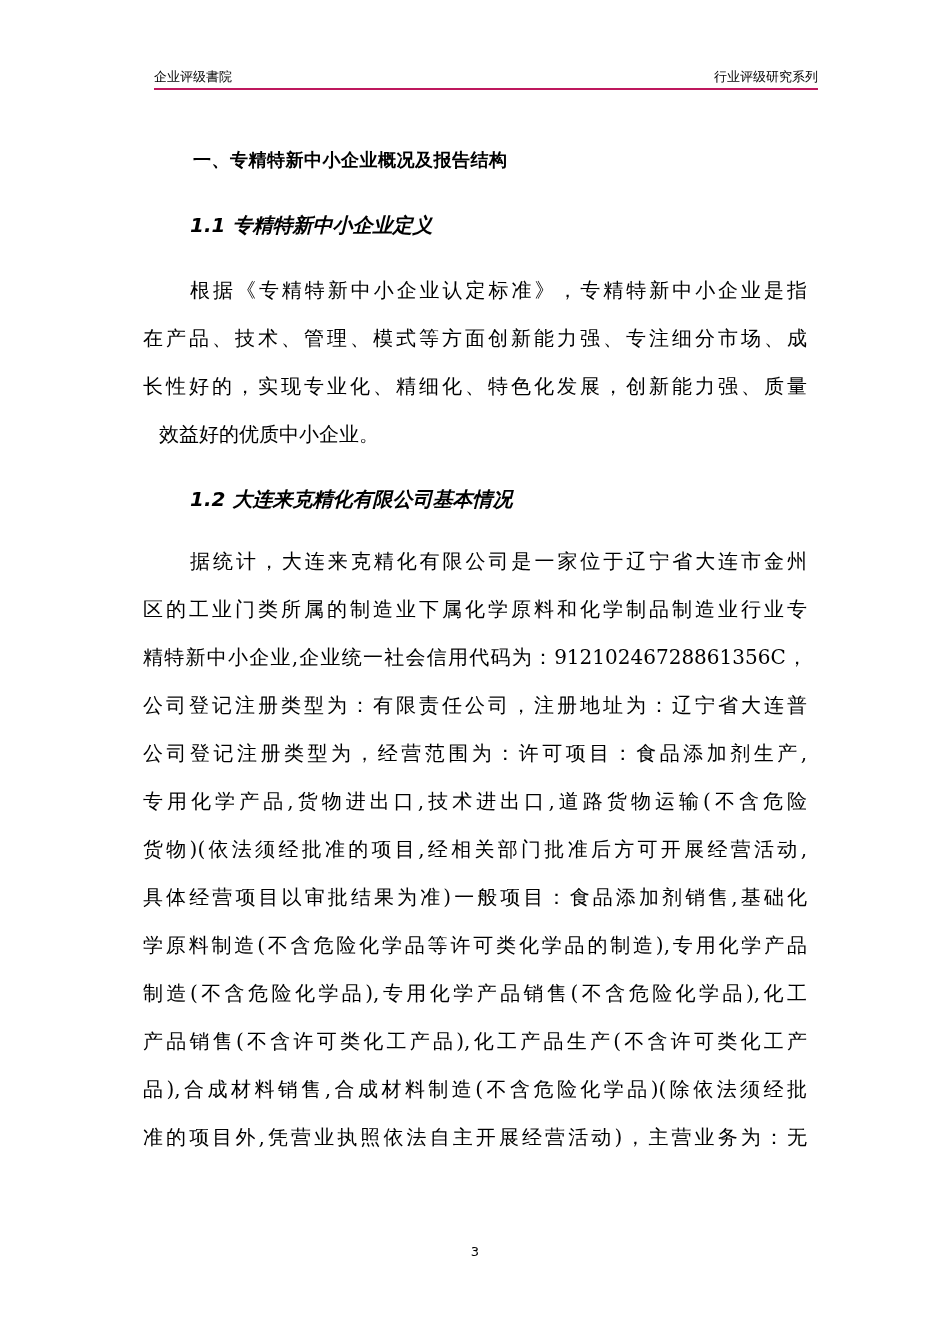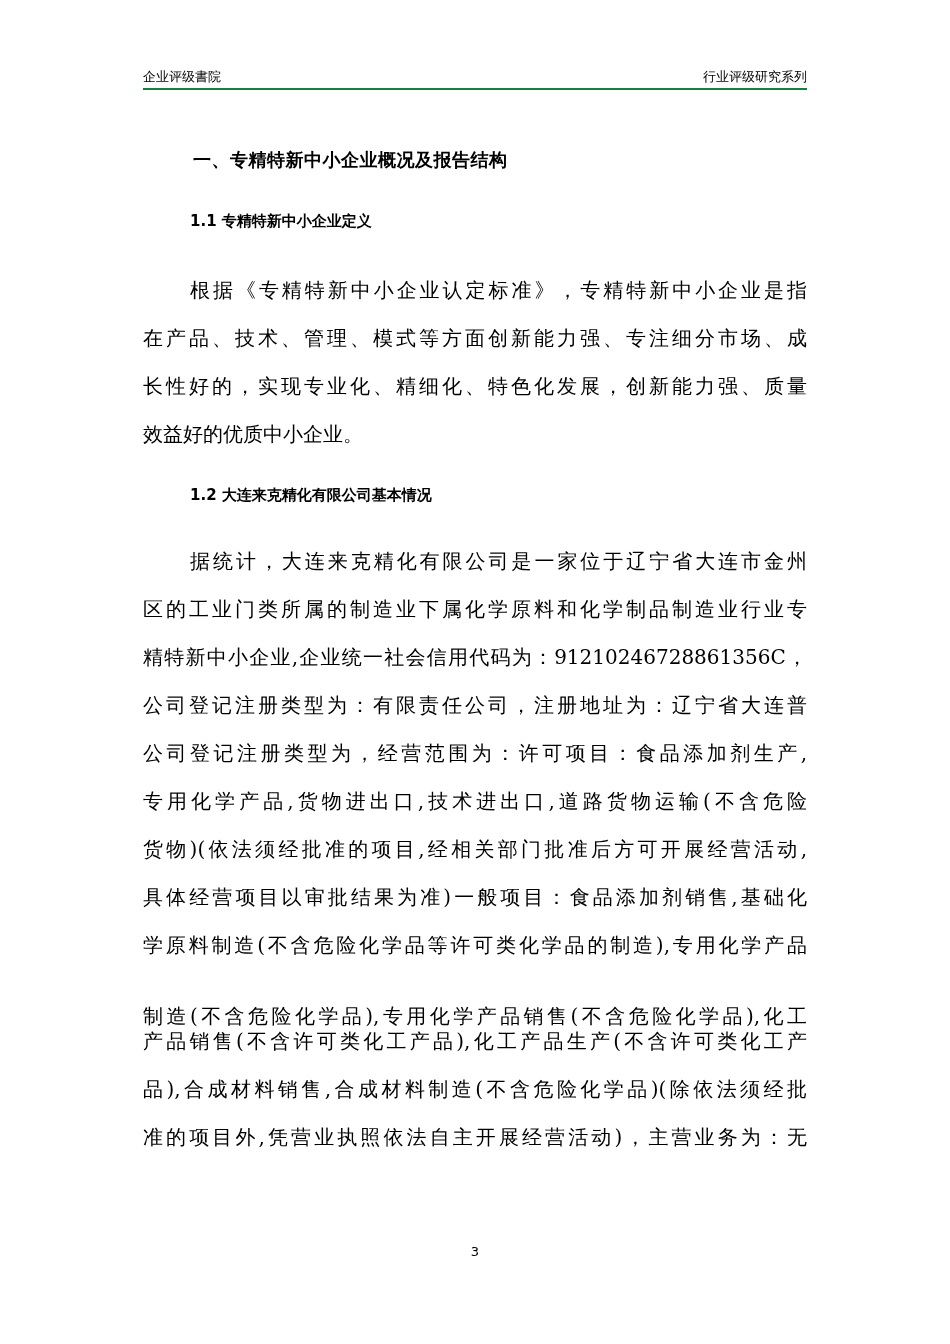--- a/index.html
+++ b/index.html
@@ -10,65 +10,66 @@
     body {
       width: 950px;
       height: 1344px;
       position: relative;
       overflow: hidden;
       font-family: "DejaVu Serif", "Liberation Serif", serif;
       color: #000000;
     }
     .page-header {
       position: absolute;
-      left: 143px;
+      left: 154px;
       top: 68px;
       width: 664px;
       height: 20px;
-      border-bottom: 2px solid #15803d;
+      border-bottom: 2px solid #be185d;
       font-family: "DejaVu Sans", "Liberation Sans", sans-serif;
       font-size: 13px;
       line-height: 18px;
     }
     .page-header .left { position: absolute; left: 0; top: 0; }
     .page-header .right { position: absolute; right: 0; top: 0; text-align: center; }
 
     .chapter-title {
       position: absolute;
       left: 193px;
       top: 148px;
       font-size: 18px;
       font-weight: bold;
       font-family: "DejaVu Sans", "Liberation Sans", sans-serif;
       letter-spacing: 0.5px;
       white-space: nowrap;
     }
     .section-title {
       position: absolute;
       left: 190px;
-      font-size: 15px;
+      font-size: 20px;
       font-weight: bold;
       font-family: "DejaVu Sans", "Liberation Sans", sans-serif;
       white-space: nowrap;
+      font-style: italic;
     }
     .section-title.s1 { top: 212px; }
     .section-title.s2 { top: 486px; }
 
     .para-line {
       position: absolute;
       left: 143px;
       width: 664px;
       font-size: 20px;
       line-height: 24px;
       white-space: nowrap;
       text-align: justify;
       text-align-last: justify;
     }
     .para-line.first { left: 190px; width: 617px; }
-    .para-line.last { text-align-last: left; }
+    .para-line.last { text-align-last: left; margin-left: 16px; }
 
     .page-number {
       position: absolute;
       left: 0;
       width: 950px;
       top: 1244px;
       text-align: center;
       font-family: "DejaVu Sans", "Liberation Sans", sans-serif;
       font-size: 13px;
     }
@@ -97,19 +98,19 @@
 <div>
   <div class="para-line first" style="top:549px">据统计，大连来克精化有限公司是一家位于辽宁省大连市金州</div>
   <div class="para-line" style="top:597px">区的工业门类所属的制造业下属化学原料和化学制品制造业行业专</div>
   <div class="para-line" style="top:645px">精特新中小企业,企业统一社会信用代码为：91210246728861356C，</div>
   <div class="para-line" style="top:693px">公司登记注册类型为：有限责任公司，注册地址为：辽宁省大连普</div>
   <div class="para-line" style="top:741px">公司登记注册类型为，经营范围为：许可项目：食品添加剂生产,</div>
   <div class="para-line" style="top:789px">专用化学产品,货物进出口,技术进出口,道路货物运输(不含危险</div>
   <div class="para-line" style="top:837px">货物)(依法须经批准的项目,经相关部门批准后方可开展经营活动,</div>
   <div class="para-line" style="top:885px">具体经营项目以审批结果为准)一般项目：食品添加剂销售,基础化</div>
   <div class="para-line" style="top:933px">学原料制造(不含危险化学品等许可类化学品的制造),专用化学产品</div>
-  <div class="para-line" style="top:1004px">制造(不含危险化学品),专用化学产品销售(不含危险化学品),化工</div>
+  <div class="para-line" style="top:981px">制造(不含危险化学品),专用化学产品销售(不含危险化学品),化工</div>
   <div class="para-line" style="top:1029px">产品销售(不含许可类化工产品),化工产品生产(不含许可类化工产</div>
   <div class="para-line" style="top:1077px">品),合成材料销售,合成材料制造(不含危险化学品)(除依法须经批</div>
   <div class="para-line" style="top:1125px">准的项目外,凭营业执照依法自主开展经营活动)，主营业务为：无</div>
 </div>
 
 <div class="page-number">3</div>
 
 </body></html>

